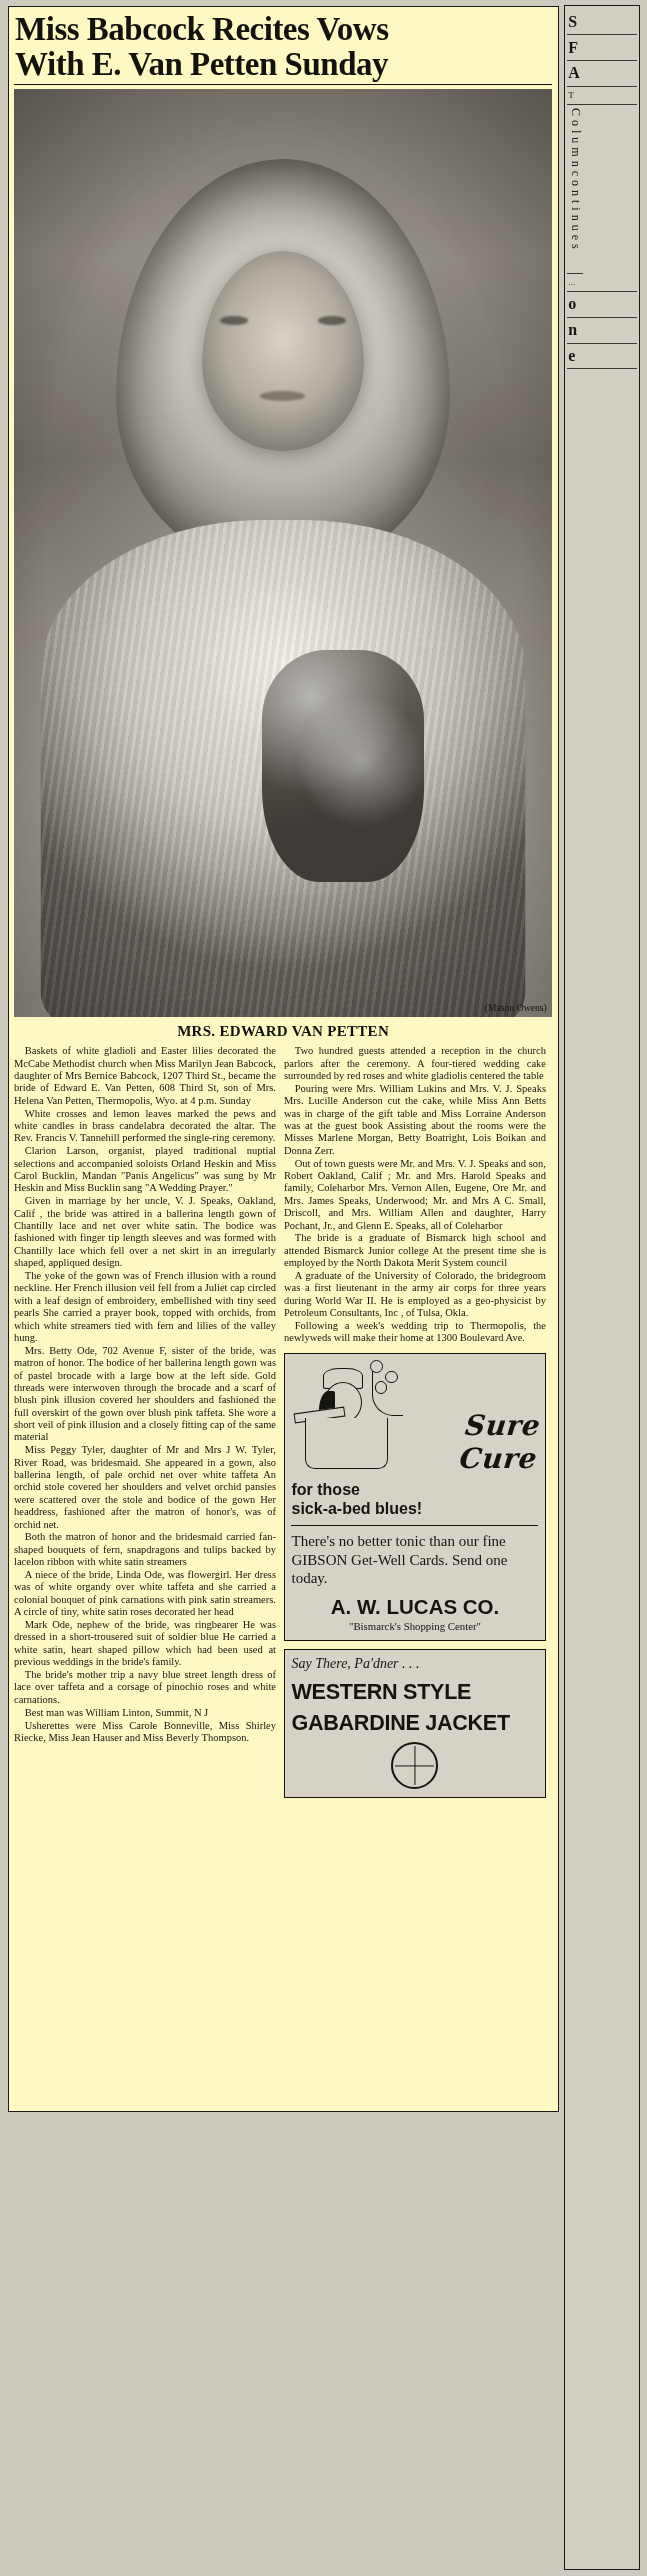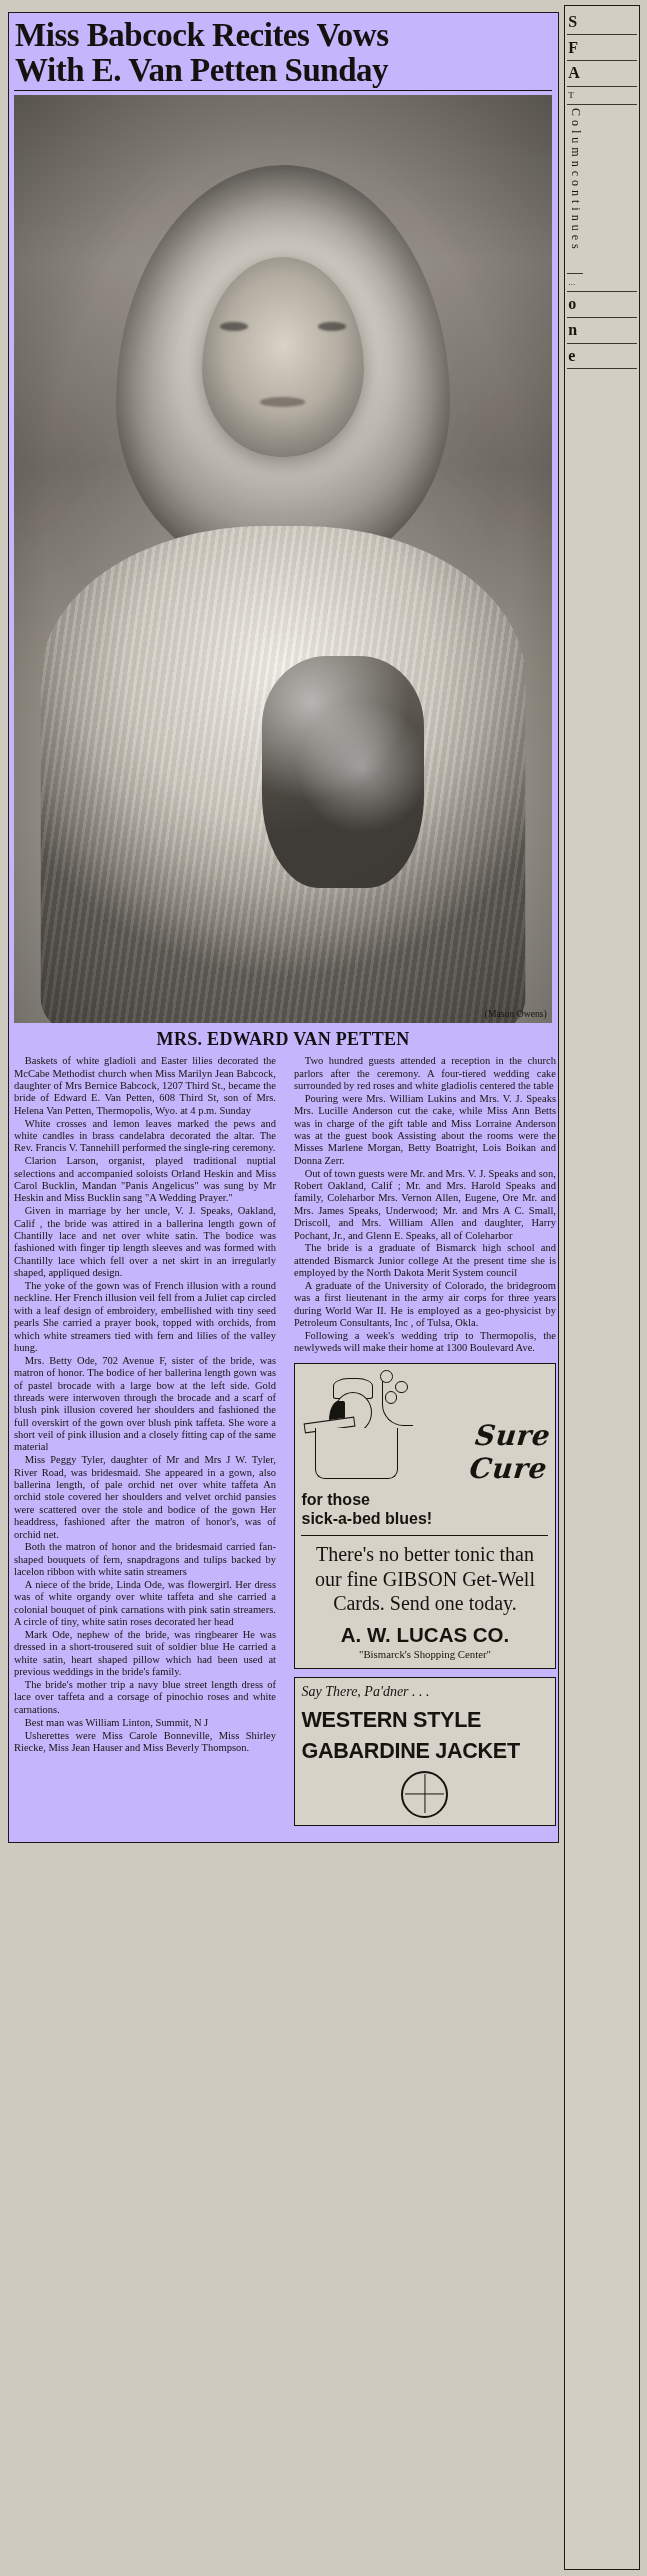--- a/index.html
+++ b/index.html
@@ -14,24 +14,24 @@
     position: relative;
     width: 647px;
     height: 2576px;
     background: #cfcac0;
     overflow: hidden;
   }
   
   .main-col {
     position: absolute;
     left: 7.6px;
-    top: 12px;
+    top: 6px;
     width: 551px;
-    height: 1831px;
-    background: #c4b5fd;
+    height: 2106px;
+    background: #fef9c3;
     border: 1.6px solid #1a1a18;
     box-sizing: border-box;
     padding: 3.2px 5.4px 5.4px 5.4px;
   }
   .headline {
     font-family: "Liberation Serif", serif;
     font-weight: bold;
     font-size: 33px;
     line-height: 1.04;
     letter-spacing: -0.5px;
@@ -143,29 +143,29 @@
     position: absolute;
     right: 5.4px;
     bottom: 4.3px;
     font-size: 9.7px;
     color: #17150f;
     font-family: "Liberation Serif", serif;
   }
   .photo-caption {
     text-align: center;
     font-weight: bold;
-    font-size: 18px;
+    font-size: 15px;
     letter-spacing: 0.3px;
     margin: 5.4px 0 5.4px 0;
     color: #111;
   }
   
   .cols {
     display: flex;
-    gap: 18px;
+    gap: 8px;
   }
   .col {
     width: 262px;
     flex: 0 0 262px;
   }
   .col p {
     margin: 0 0 0.5px 0;
     text-indent: 10.8px;
     font-size: 10.5px;
     line-height: 1.18;
@@ -244,24 +244,24 @@
     font-size: 16px;
     margin-top: 1.1px;
   }
   .ad-rule {
     border: none;
     border-top: 1.1px solid #15140f;
     margin: 6.5px 0;
   }
   .ad-body {
     font-family: "Liberation Serif", serif;
-    font-size: 20px;
+    font-size: 15px;
     line-height: 1.22;
     color: #15140f;
-    text-align: center;
+    text-align: left;
   }
   .ad-store {
     font-family: "Liberation Sans", sans-serif;
     font-weight: bold;
     font-size: 20.5px;
     text-align: center;
     margin-top: 7.6px;
     color: #15140f;
   }
   .ad-tag {

